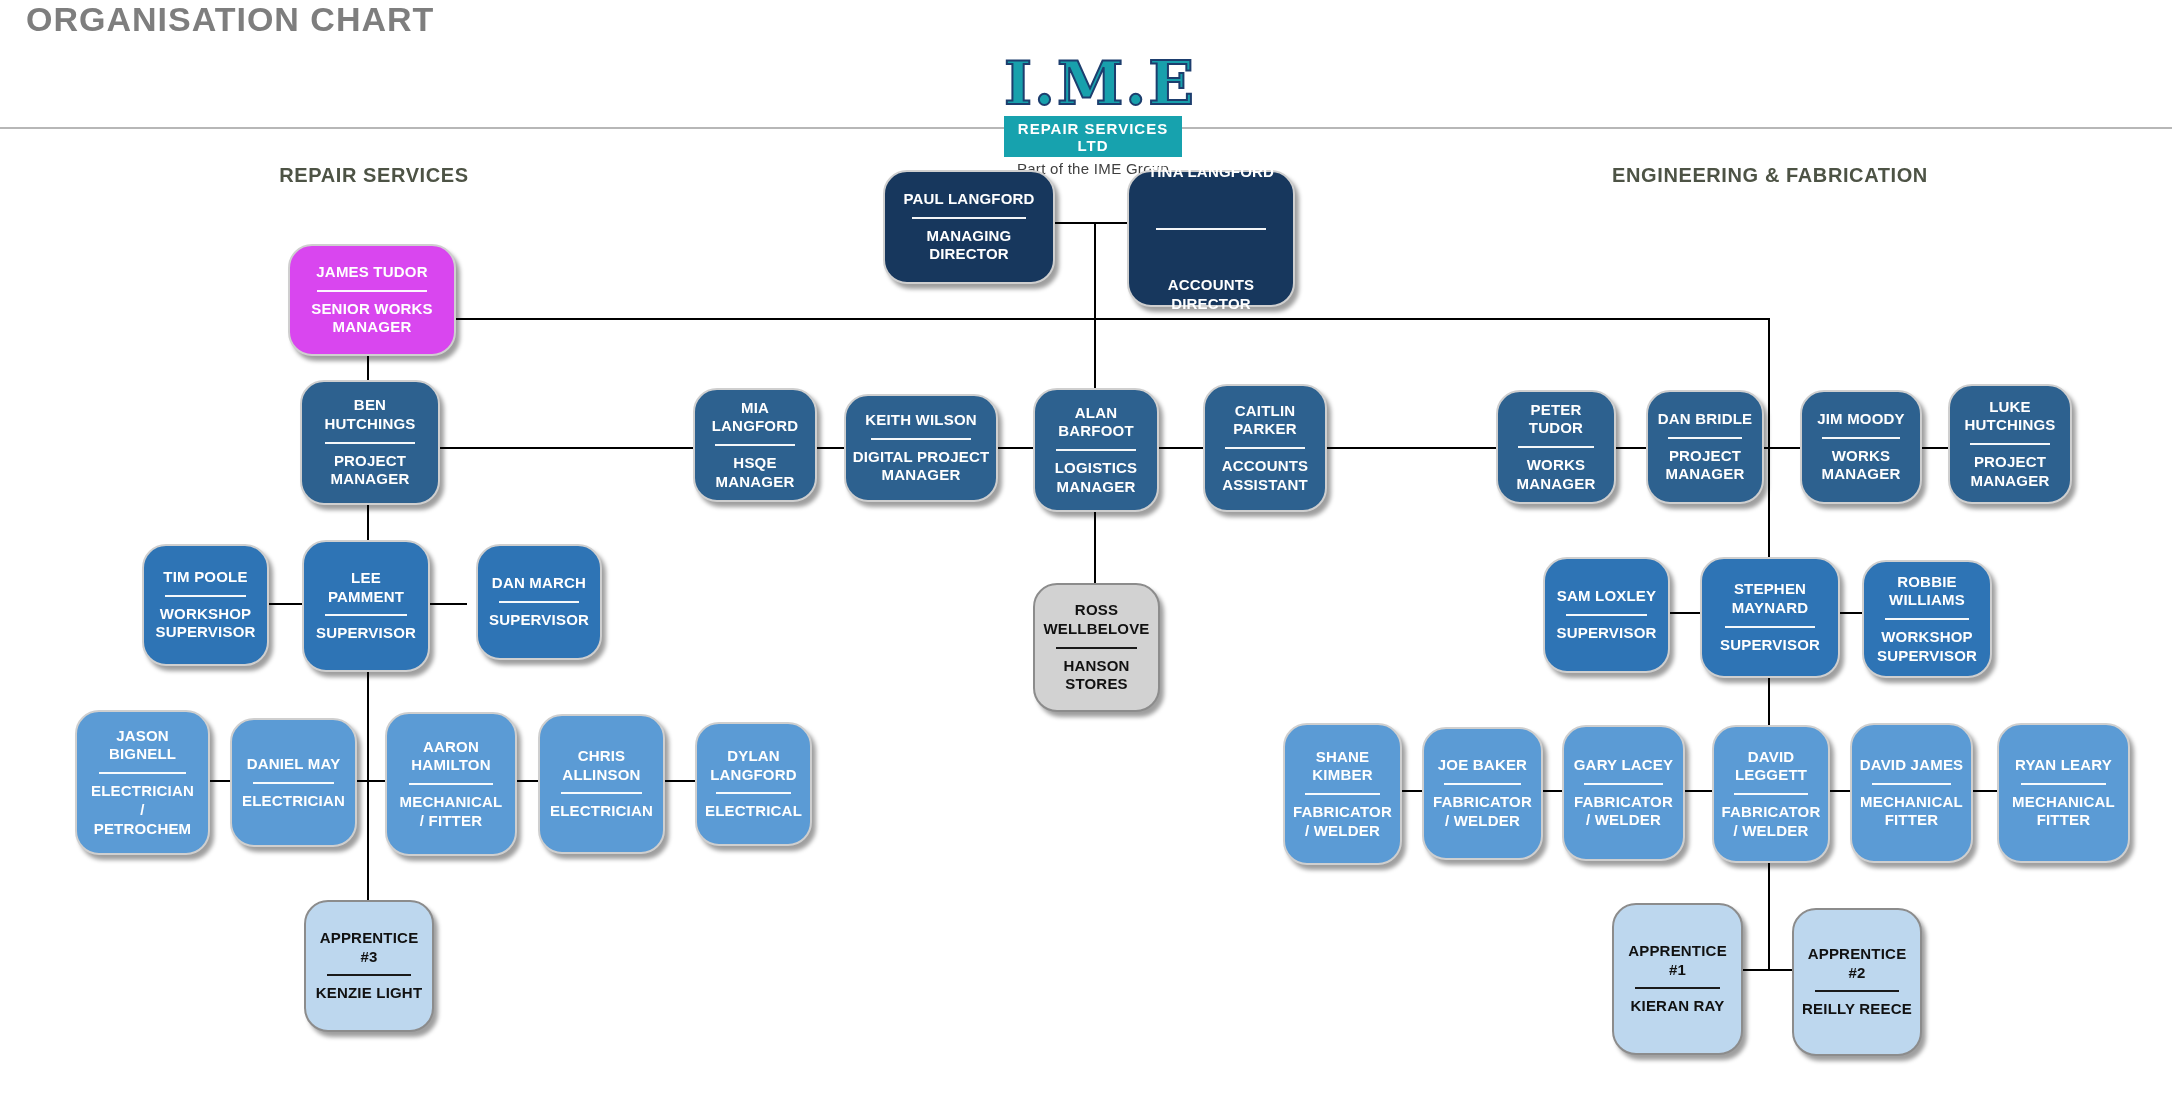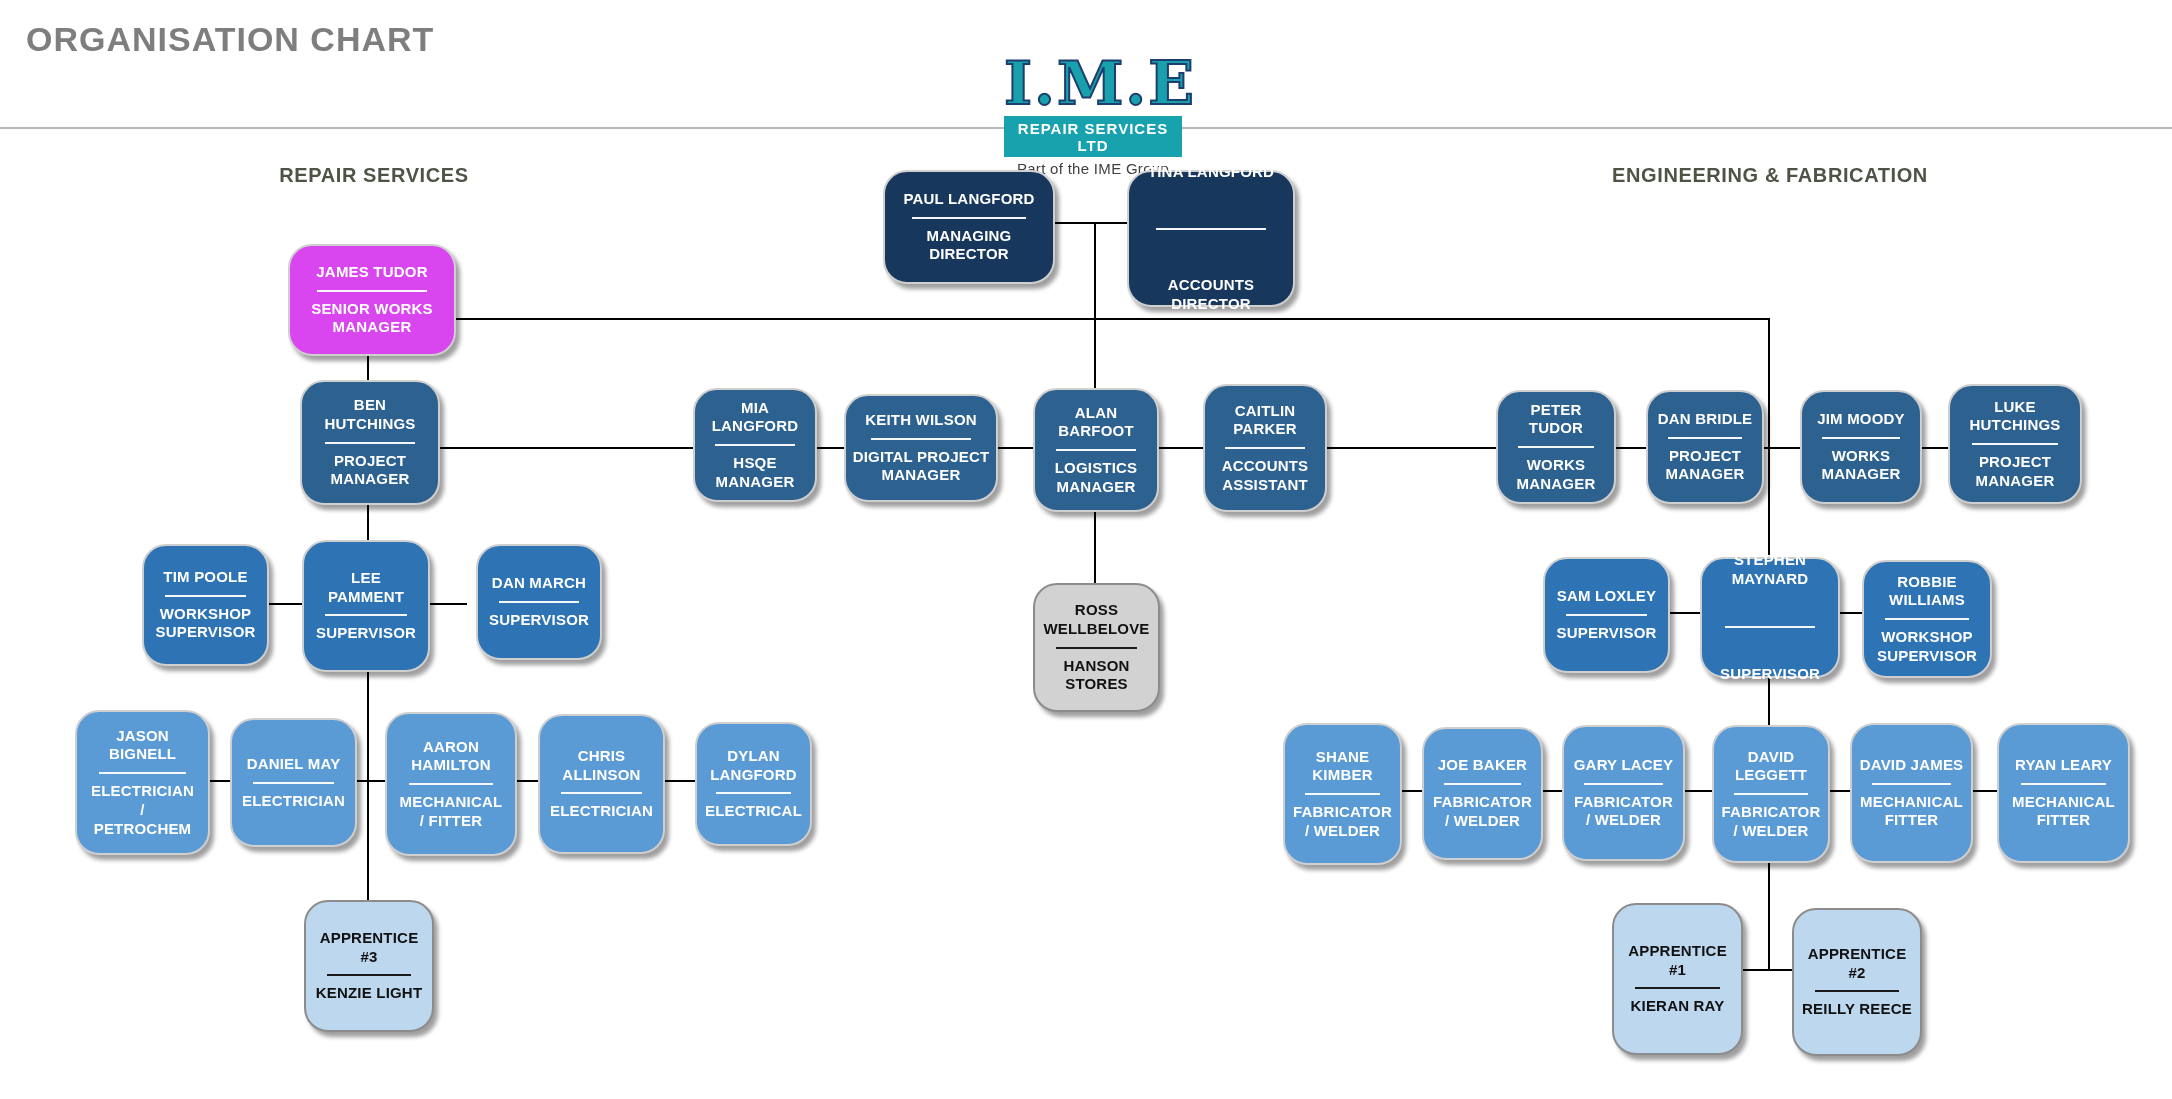--- a/index.html
+++ b/index.html
@@ -2,21 +2,21 @@
 <html><head>
 <meta charset="utf-8">
 <style>
   html,body{margin:0;padding:0;background:#ffffff;}
   .stage{
     position:relative;width:2172px;height:1099px;background:#ffffff;overflow:hidden;
     font-family:"Liberation Sans", sans-serif;
   }
   
   .title-line{position:absolute;left:26px;font-weight:bold;letter-spacing:1px;color:#7e7e7e;font-size:34px;white-space:nowrap;}
-  .title-1{top:20px;}
+  .title-1{top:0;}
   .title-2{top:72px;}
   .header-rule{position:absolute;left:0;top:127px;width:2172px;height:2px;background:#b7b7b7;}
   
   .logo{position:absolute;left:1004px;top:6px;width:178px;text-align:center;}
   .logo-acronym{
     font-family:"DejaVu Serif", serif;font-weight:bold;font-size:60px;line-height:62px;
     color:#18a0ac;-webkit-text-stroke:2px #1d3e6e;letter-spacing:2px;margin-top:46px;
   }
   .logo-band{
     margin-top:2px;background:#17a2ae;color:#ffffff;font-weight:bold;font-size:15px;
@@ -139,21 +139,21 @@
       <div class="dv"></div>
       <div class="rl">PROJECT
 MANAGER</div>
     </div>
     <div class="node" style="left: 1800px; top: 390px; width: 122px; height: 114px; background: rgb(45, 97, 143);">
       <div class="nm">JIM MOODY</div>
       <div class="dv"></div>
       <div class="rl">WORKS
 MANAGER</div>
     </div>
-    <div class="node" style="left: 1948px; top: 384px; width: 134px; height: 120px; background: rgb(45, 97, 143);">
+    <div class="node" style="left: 1948px; top: 384px; width: 124px; height: 120px; background: rgb(45, 97, 143);">
       <div class="nm">LUKE
 HUTCHINGS</div>
       <div class="dv"></div>
       <div class="rl">PROJECT
 MANAGER</div>
     </div>
     <div class="node" style="left: 142px; top: 544px; width: 127px; height: 122px; background: rgb(46, 116, 181);">
       <div class="nm">TIM POOLE</div>
       <div class="dv"></div>
       <div class="rl">WORKSHOP
@@ -168,21 +168,21 @@
     <div class="node" style="left: 476px; top: 544px; width: 126px; height: 116px; background: rgb(46, 116, 181);">
       <div class="nm">DAN MARCH</div>
       <div class="dv"></div>
       <div class="rl">SUPERVISOR</div>
     </div>
     <div class="node" style="left: 1543px; top: 557px; width: 127px; height: 116px; background: rgb(46, 116, 181);">
       <div class="nm">SAM LOXLEY</div>
       <div class="dv"></div>
       <div class="rl">SUPERVISOR</div>
     </div>
-    <div class="node" style="left: 1700px; top: 557px; width: 140px; height: 121px; background: rgb(46, 116, 181); gap: 29px;">
+    <div class="node" style="left: 1700px; top: 557px; width: 140px; height: 121px; background: rgb(46, 116, 181);">
       <div class="nm">STEPHEN
 MAYNARD</div>
       <div class="dv"></div>
       <div class="rl">SUPERVISOR</div>
     </div>
     <div class="node" style="left: 1862px; top: 560px; width: 130px; height: 118px; background: rgb(46, 116, 181);">
       <div class="nm">ROBBIE
 WILLIAMS</div>
       <div class="dv"></div>
       <div class="rl">WORKSHOP

